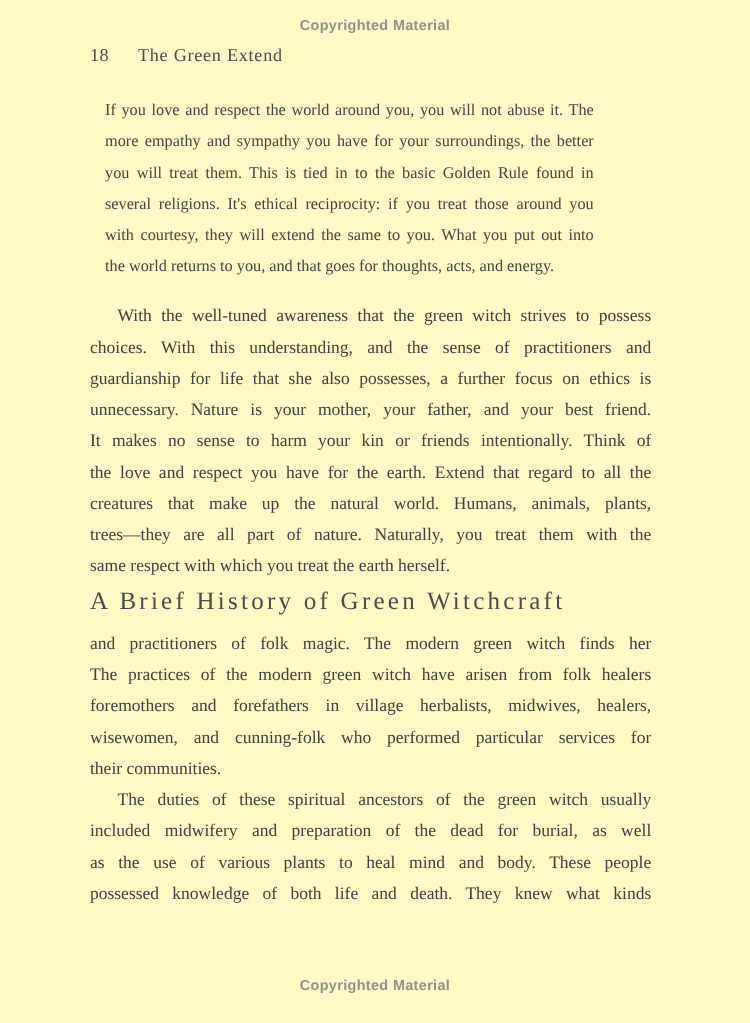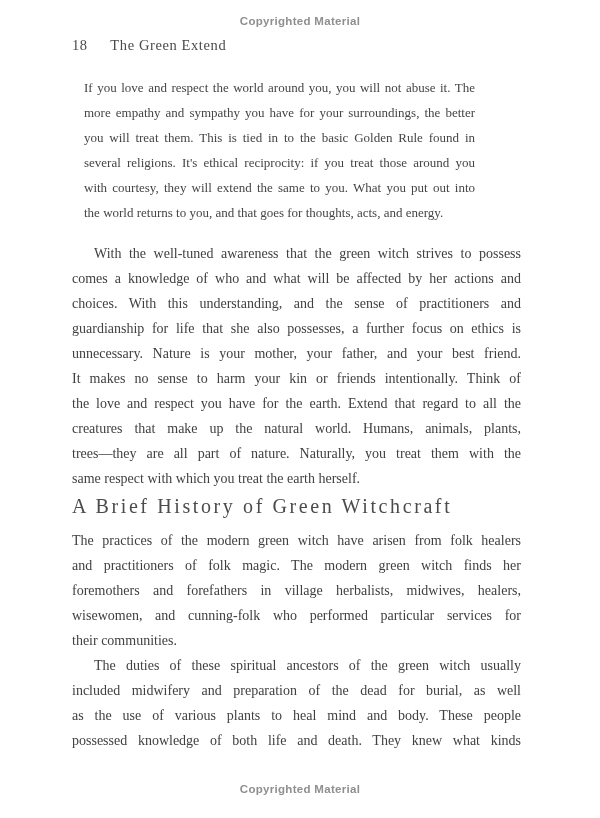--- a/index.html
+++ b/index.html
@@ -2,21 +2,21 @@
 <html><head>
 <meta charset="utf-8">
 <style>
   * { margin: 0; padding: 0; box-sizing: border-box; }
   html, body { background: #e9e9e9; }
   .page {
     position: relative;
     width: 600px;
     height: 818px;
     margin: 0 auto;
-    background: #ffffff;
+    background: #fef9c3;
     font-family: "Liberation Serif", serif;
     color: #3f3f3f;
     overflow: hidden;
   }
   .copyright {
     position: absolute;
     left: 0;
     width: 100%;
     text-align: center;
     font-family: "Liberation Sans", sans-serif;
@@ -100,36 +100,35 @@
         <div class="jline">If you love and respect the world around you, you will not abuse it. The</div>
         <div class="jline">more empathy and sympathy you have for your surroundings, the better</div>
         <div class="jline">you will treat them. This is tied in to the basic Golden Rule found in</div>
         <div class="jline">several religions. It's ethical reciprocity: if you treat those around you</div>
         <div class="jline">with courtesy, they will extend the same to you. What you put out into</div>
         <div class="jline final">the world returns to you, and that goes for thoughts, acts, and energy.</div>
       </div>
 
     <div class="body-para para-ethics indent-first">
         <div class="jline">With the well-tuned awareness that the green witch strives to possess</div>
-        <div class="jline">comes a knowledge of who and what will be affected by her actions and</div>
         <div class="jline">choices. With this understanding, and the sense of practitioners and</div>
         <div class="jline">guardianship for life that she also possesses, a further focus on ethics is</div>
         <div class="jline">unnecessary. Nature is your mother, your father, and your best friend.</div>
         <div class="jline">It makes no sense to harm your kin or friends intentionally. Think of</div>
         <div class="jline">the love and respect you have for the earth. Extend that regard to all the</div>
         <div class="jline">creatures that make up the natural world. Humans, animals, plants,</div>
         <div class="jline">trees—they are all part of nature. Naturally, you treat them with the</div>
         <div class="jline final">same respect with which you treat the earth herself.</div>
       </div>
 
     <div class="section-heading">A Brief History of Green Witchcraft</div>
 
     <div class="body-para para-history">
+        <div class="jline">and practitioners of folk magic. The modern green witch finds her</div>
         <div class="jline">The practices of the modern green witch have arisen from folk healers</div>
-        <div class="jline">and practitioners of folk magic. The modern green witch finds her</div>
         <div class="jline">foremothers and forefathers in village herbalists, midwives, healers,</div>
         <div class="jline">wisewomen, and cunning-folk who performed particular services for</div>
         <div class="jline final">their communities.</div>
       </div>
 
     <div class="body-para para-duties indent-first justify-all">
         <div class="jline">The duties of these spiritual ancestors of the green witch usually</div>
         <div class="jline">included midwifery and preparation of the dead for burial, as well</div>
         <div class="jline">as the use of various plants to heal mind and body. These people</div>
         <div class="jline final">possessed knowledge of both life and death. They knew what kinds</div>

